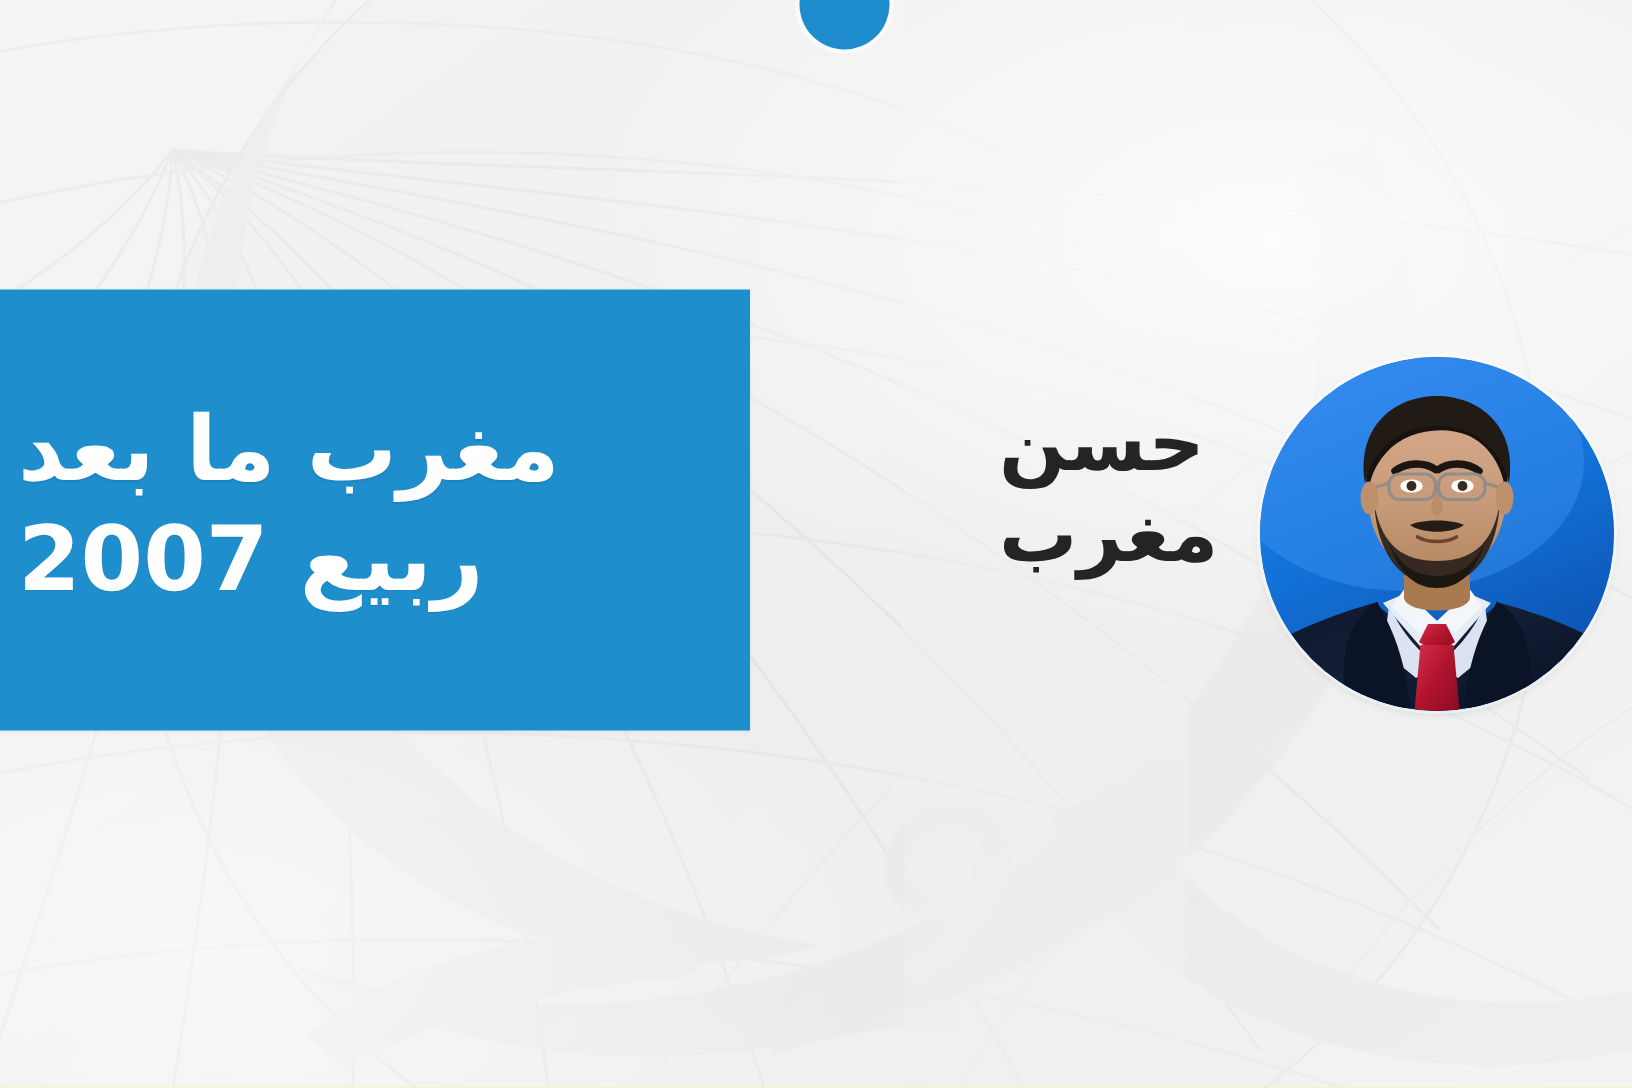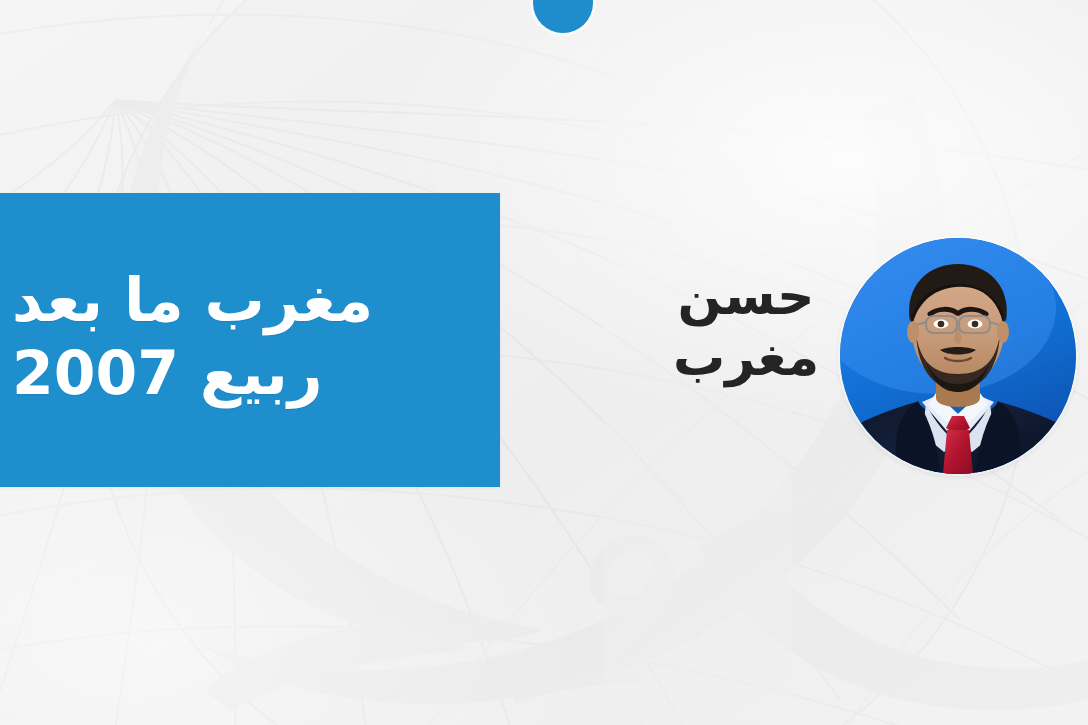--- a/index.html
+++ b/index.html
@@ -77,21 +77,21 @@
     text-shadow: 0 1px 1px rgba(0,0,0,0.08);
   }
   .title-line.line2 { font-size: 60px; }
 
   
   .author-name {
     position: absolute;
     right: 262px;
     top: 266px;
     width: 160px;
-    text-align: center;
+    text-align: left;
     direction: rtl;
     color: #242424;
     font-size: 52px;
     font-weight: bold;
     line-height: 1.18;
   }
   .author-name span { display: block; }
 
   
   .portrait {

